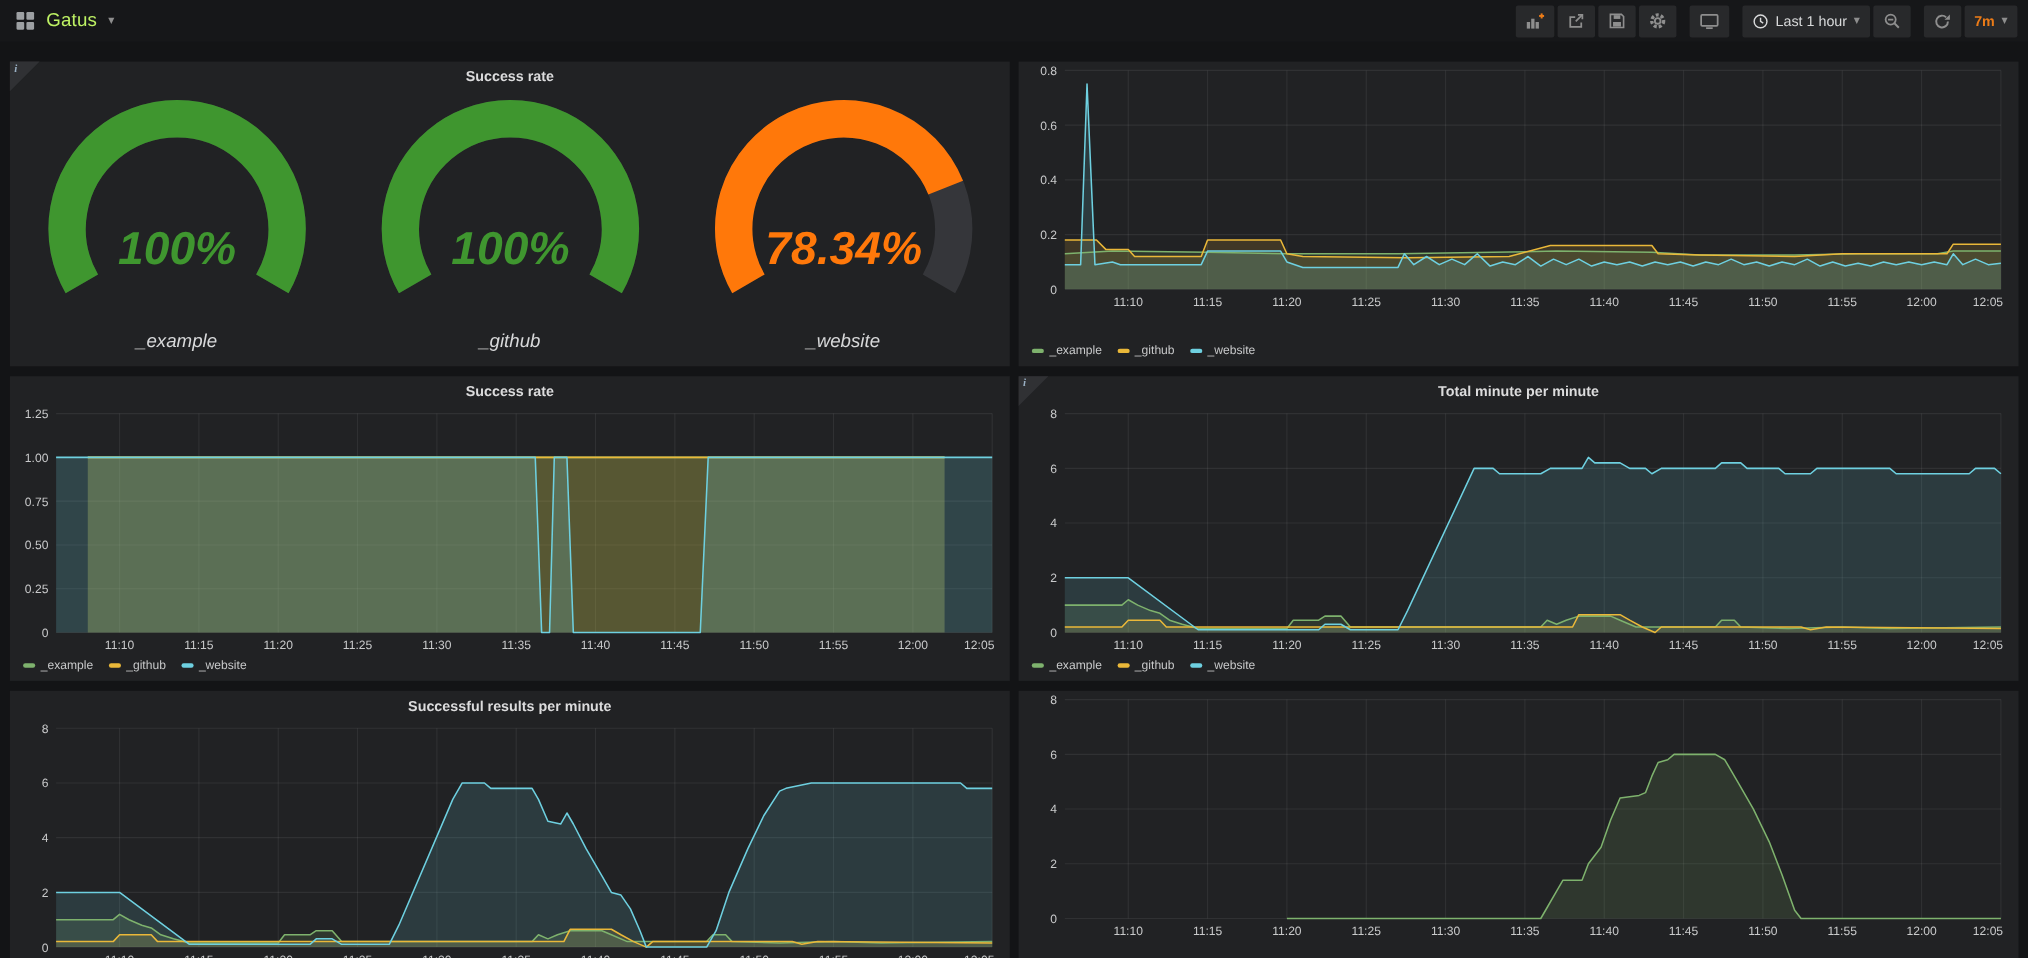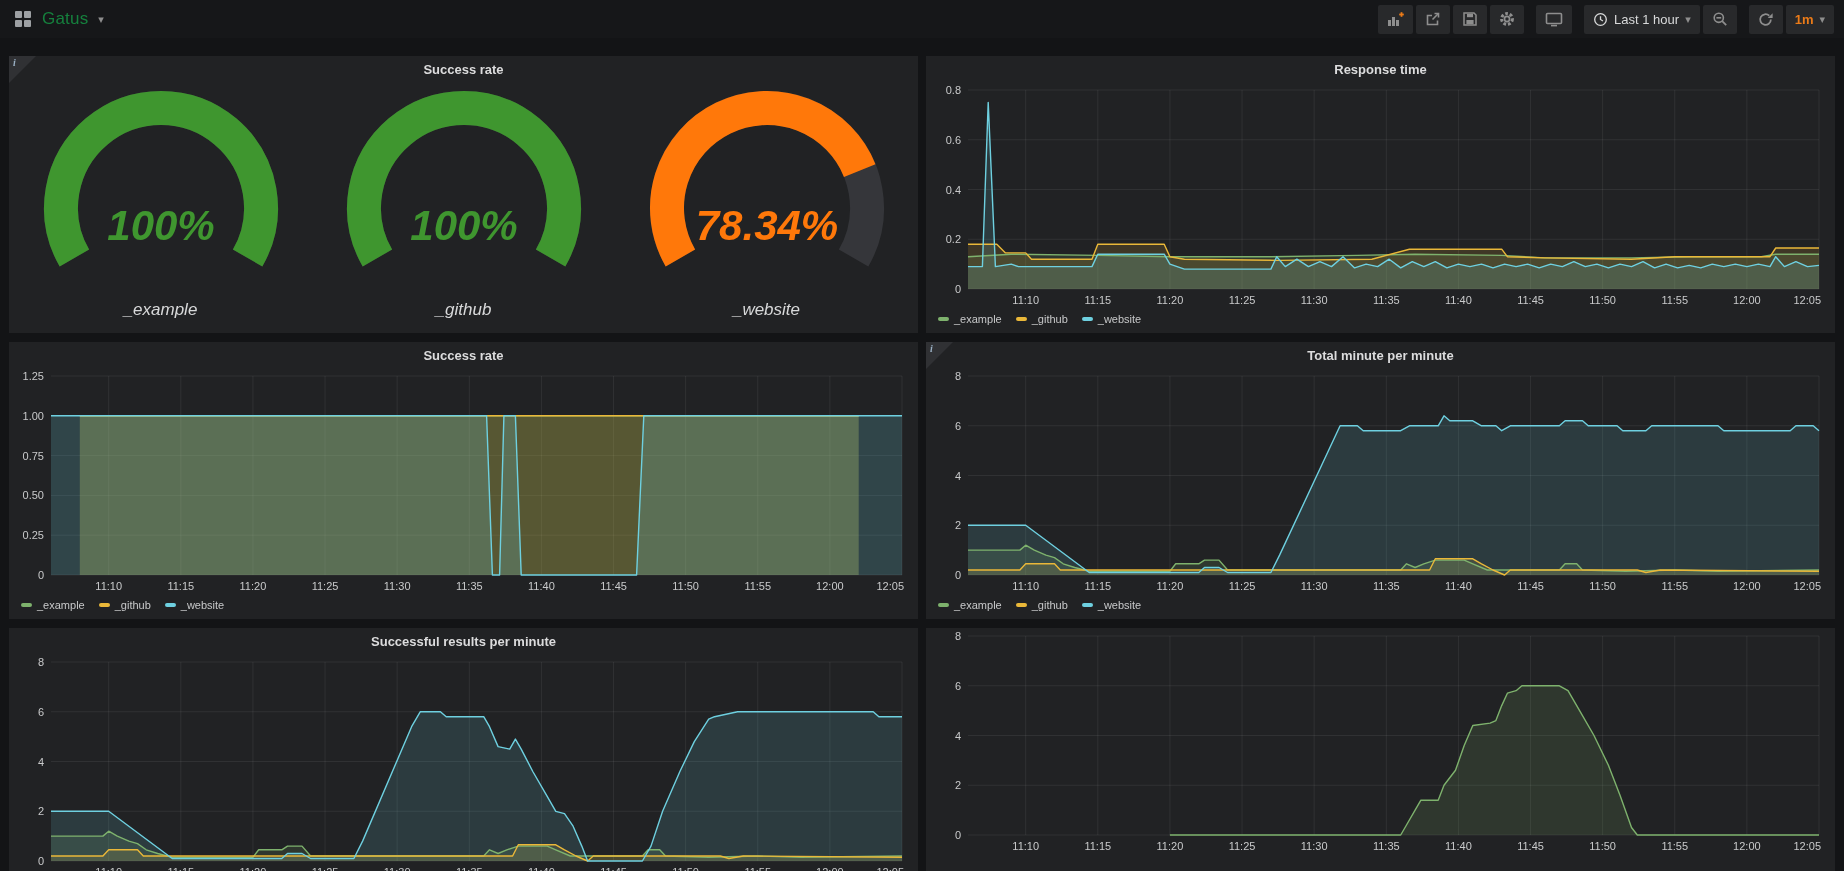--- a/index.html
+++ b/index.html
@@ -2,21 +2,21 @@
 <html><head>
 <meta charset="utf-8">
 <style>
   * { margin:0; padding:0; box-sizing:border-box; }
   html,body { width:1844px; height:871px; overflow:hidden; background:#131416;
     font-family:"Liberation Sans", sans-serif; }
   
   .navbar { height:38px; background:#161719; display:flex; align-items:center;
     justify-content:space-between; padding:0 10px 0 14px; }
   .nav-left { display:flex; align-items:center; gap:10px; }
-  .nav-title { color:#15803d; font-size:17px; font-weight:400; letter-spacing:.2px; }
+  .nav-title { color:#bef264; font-size:17px; font-weight:400; letter-spacing:.2px; }
   .caret { color:#8e8e8e; font-size:11px; line-height:1; }
   .nav-right { display:flex; align-items:flex-start; gap:12px; }
   .btn-group { display:flex; gap:3px; }
   .nav-btn { height:29px; min-width:34px; padding:0 9px; background:#28292b; border:none;
     border-radius:2px; display:flex; align-items:center; justify-content:center; gap:6px;
     color:#8e8e8e; cursor:pointer; font-family:inherit; }
   .nav-btn svg { display:block; }
   .nav-btn .label { color:#d8d9da; font-size:13px; }
   .nav-btn .interval { color:#eb7b18; font-size:13px; font-weight:700; }
   
@@ -118,21 +118,21 @@
       </button>
     </div>
     <div class="btn-group">
       <button class="nav-btn">
         <svg width="15" height="15" viewBox="0 0 16 16">
           <path d="M13.7 8a5.7 5.7 0 1 1-1.7-4" fill="none" stroke="#8e8e8e" stroke-width="1.9"></path>
           <polygon points="15.6,1.2 15.6,6.4 10.4,6.4" fill="#8e8e8e"></polygon>
         </svg>
       </button>
       <button class="nav-btn">
-        <span class="interval">1m</span>
+        <span class="interval">7m</span>
         <span class="caret">▾</span>
       </button>
     </div>
   </div>
 </header>
 
 <main class="grid">
 
   <section class="panel">
     <div class="info-corner">
@@ -163,23 +163,20 @@
             <path d="M 63.40 168.00 A 100 100 0 1 1 236.60 168.00" fill="none" stroke="#35363a" stroke-width="34"></path>
             <path d="M 63.40 168.00 A 100 100 0 1 1 242.73 80.57" fill="none" stroke="#ff780a" stroke-width="34"></path>
             <text class="gauge-value" x="150" y="150" text-anchor="middle" fill="#ff780a">78.34%</text>
           </svg>
           <div class="gauge-label">_website</div>
         </div>
       </div>
   </section>
 
   <section class="panel">
-    <div class="panel-header">
-      <span class="panel-title">Response time</span>
-    </div>
     <div class="panel-chart">
         <svg width="909" height="227" viewBox="0 0 909 227">
           <line x1="42" x2="893" y1="207" y2="207" stroke="rgba(255,255,255,0.07)"></line>
           <text class="tick" x="35" y="211" text-anchor="end">0</text>
           <line x1="42" x2="893" y1="157.25" y2="157.25" stroke="rgba(255,255,255,0.07)"></line>
           <text class="tick" x="35" y="161.25" text-anchor="end">0.2</text>
           <line x1="42" x2="893" y1="107.5" y2="107.5" stroke="rgba(255,255,255,0.07)"></line>
           <text class="tick" x="35" y="111.5" text-anchor="end">0.4</text>
           <line x1="42" x2="893" y1="57.75000000000002" y2="57.75000000000002" stroke="rgba(255,255,255,0.07)"></line>
           <text class="tick" x="35" y="61.75000000000002" text-anchor="end">0.6</text>

